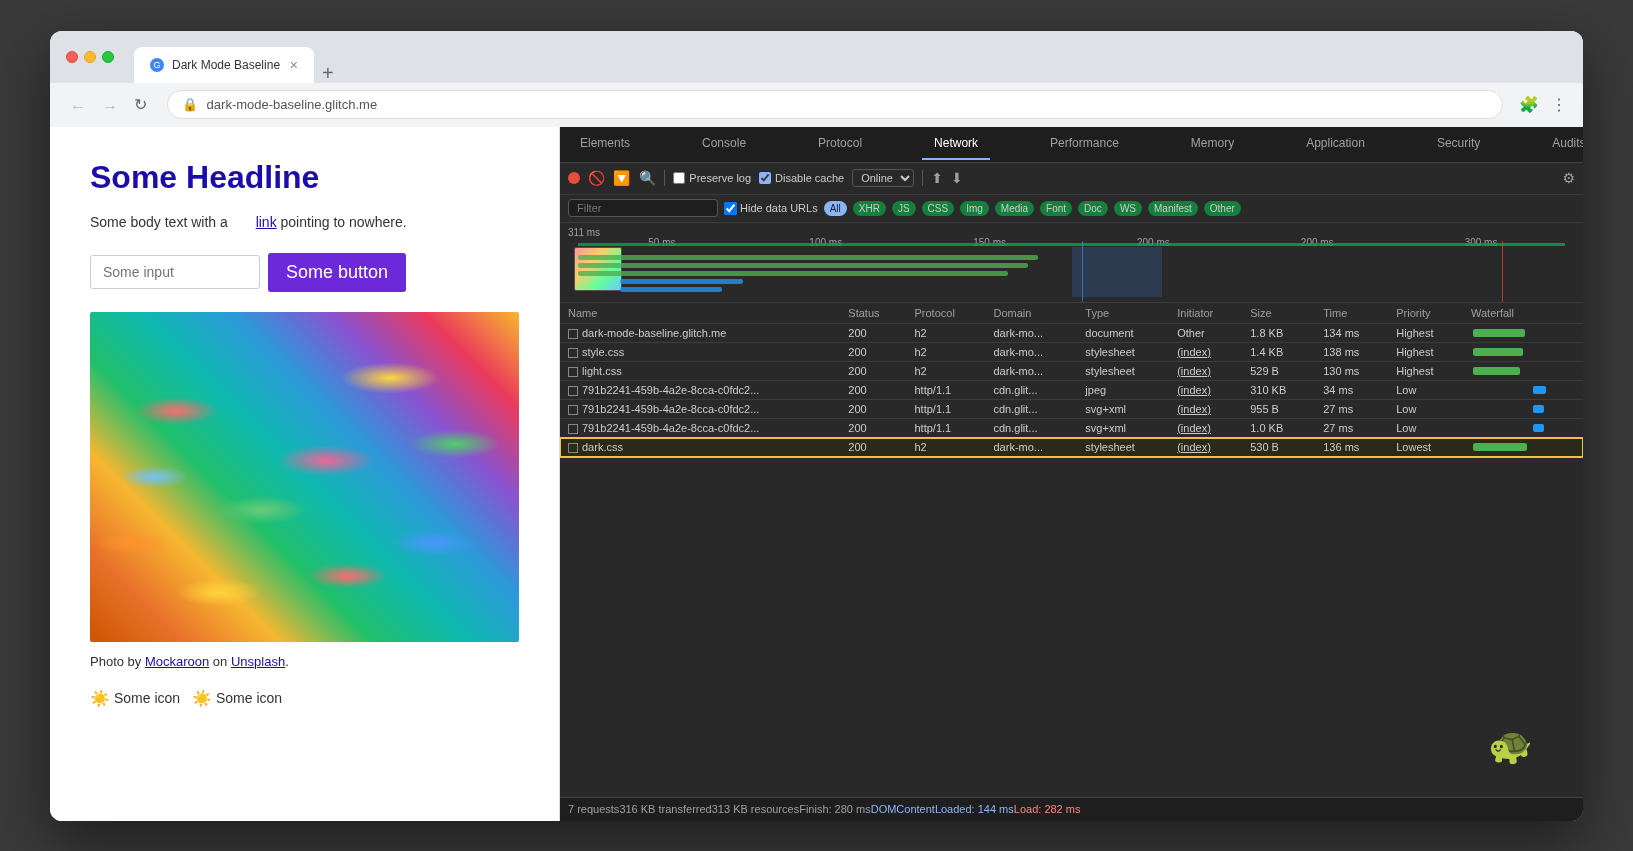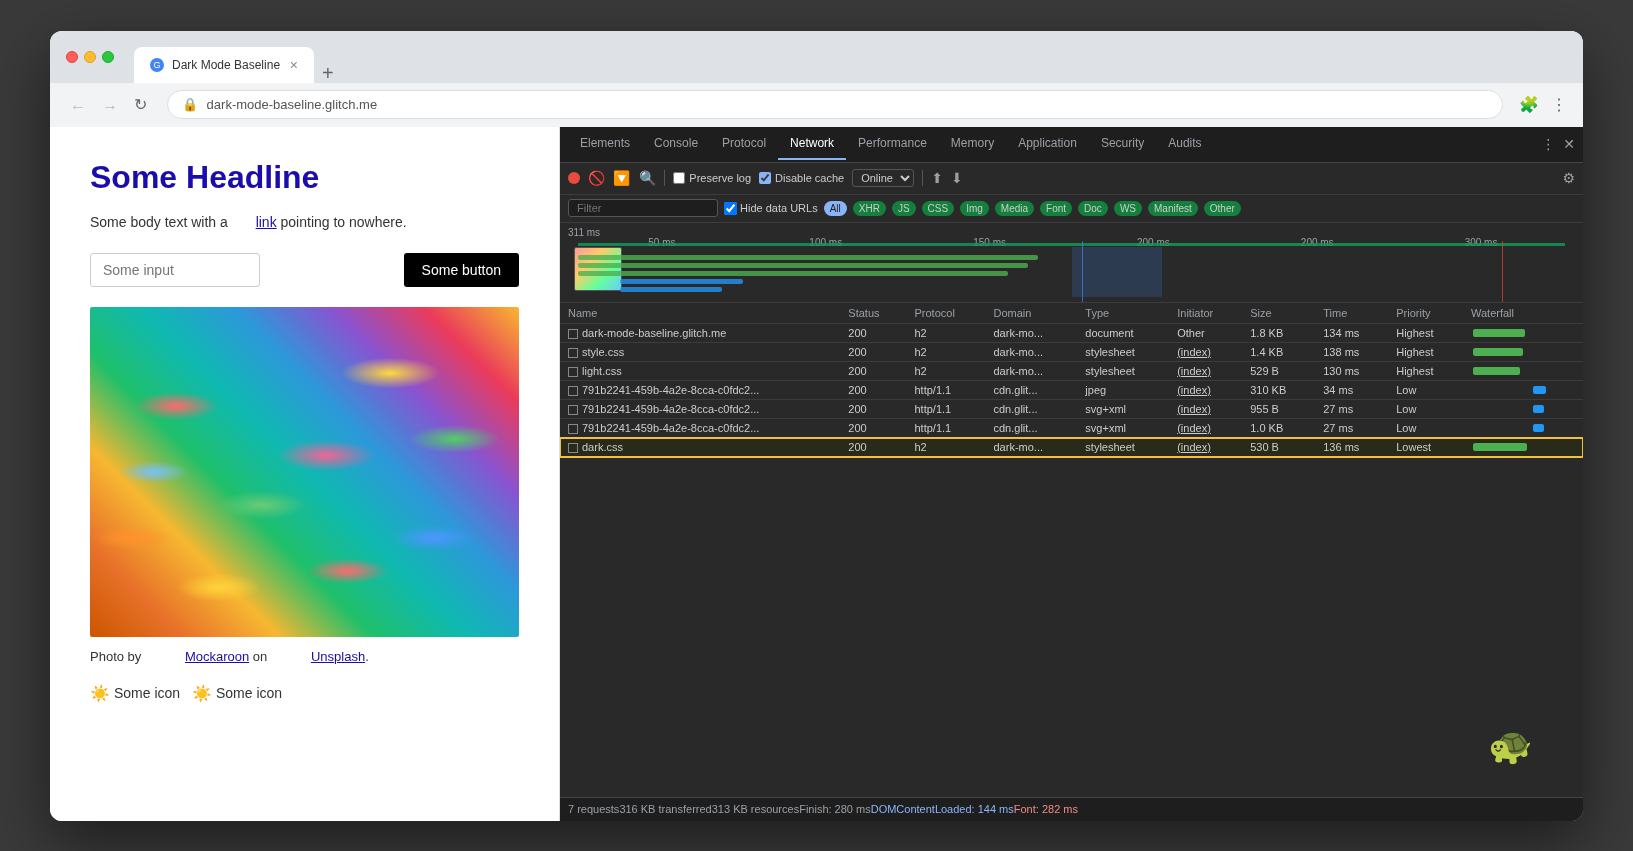--- a/index.html
+++ b/index.html
@@ -171,40 +171,39 @@
       margin-bottom: 20px;
       line-height: 1.5;
     }
     .page-body-text a {
       color: #1a0dab;
       text-decoration: underline;
       margin-left: 24px;
     }
     .input-row {
       display: flex;
-      gap: 0;
+      gap: 8px;
       margin-bottom: 20px;
       align-items: center;
-      justify-content: space-between;
     }
     .page-input {
       border: 1px solid #ccc;
       border-radius: 3px;
       padding: 8px 12px;
       font-size: 14px;
       color: #555;
       width: 170px;
     }
     .page-button {
-      background: #000000;
+      background: #6d28d9;
       color: white;
       border: none;
       border-radius: 3px;
       padding: 9px 18px;
-      font-size: 14px;
+      font-size: 18px;
       font-weight: 500;
       cursor: pointer;
     }
     .page-image {
       width: 100%;
       height: 330px;
       background: linear-gradient(135deg, #ff9999, #ffcc66, #66ff99, #66ccff, #cc99ff, #ff6699, #ffaa33);
       border-radius: 2px;
       margin-bottom: 12px;
       position: relative;
@@ -212,21 +211,20 @@
     }
 
     .page-photo-credit {
       font-size: 13px;
       color: #333;
       margin-bottom: 20px;
     }
     .page-photo-credit a {
       color: #1a0dab;
       text-decoration: underline;
-      margin-left: 40px;
     }
     .page-icons-row {
       font-size: 14px;
       color: #333;
       display: flex;
       gap: 12px;
       align-items: center;
     }
     .icon-item {
       display: flex;
@@ -249,20 +247,21 @@
     }
 
     .devtools-tabs {
       background: #1e1e1e;
       display: flex;
       align-items: center;
       border-bottom: 1px solid #444;
       padding: 0 8px;
       flex-shrink: 0;
       height: 36px;
+      gap: 48px;
     }
     .devtools-tab {
       padding: 8px 12px;
       color: #9aa0a6;
       cursor: pointer;
       font-size: 12px;
       border-bottom: 2px solid transparent;
     }
     .devtools-tab.active {
       color: #fff;
@@ -832,18 +831,18 @@
 
       <div class="devtools-status-bar">
         <span class="status-item">7 requests</span>
         <span class="status-item">316 KB transferred</span>
         <span class="status-item">313 KB resources</span>
         <span class="status-item">Finish: 280 ms</span>
         <span class="status-item blue">
           <span>DOMContentLoaded:</span> <span>144 ms</span>
         </span>
         <span class="status-item red">
-          <span>Font:</span> <span>282 ms</span>
+          <span>Load:</span> <span>282 ms</span>
         </span>
       </div>
     </div>
   </div>
 </div>
 
 </body></html>

